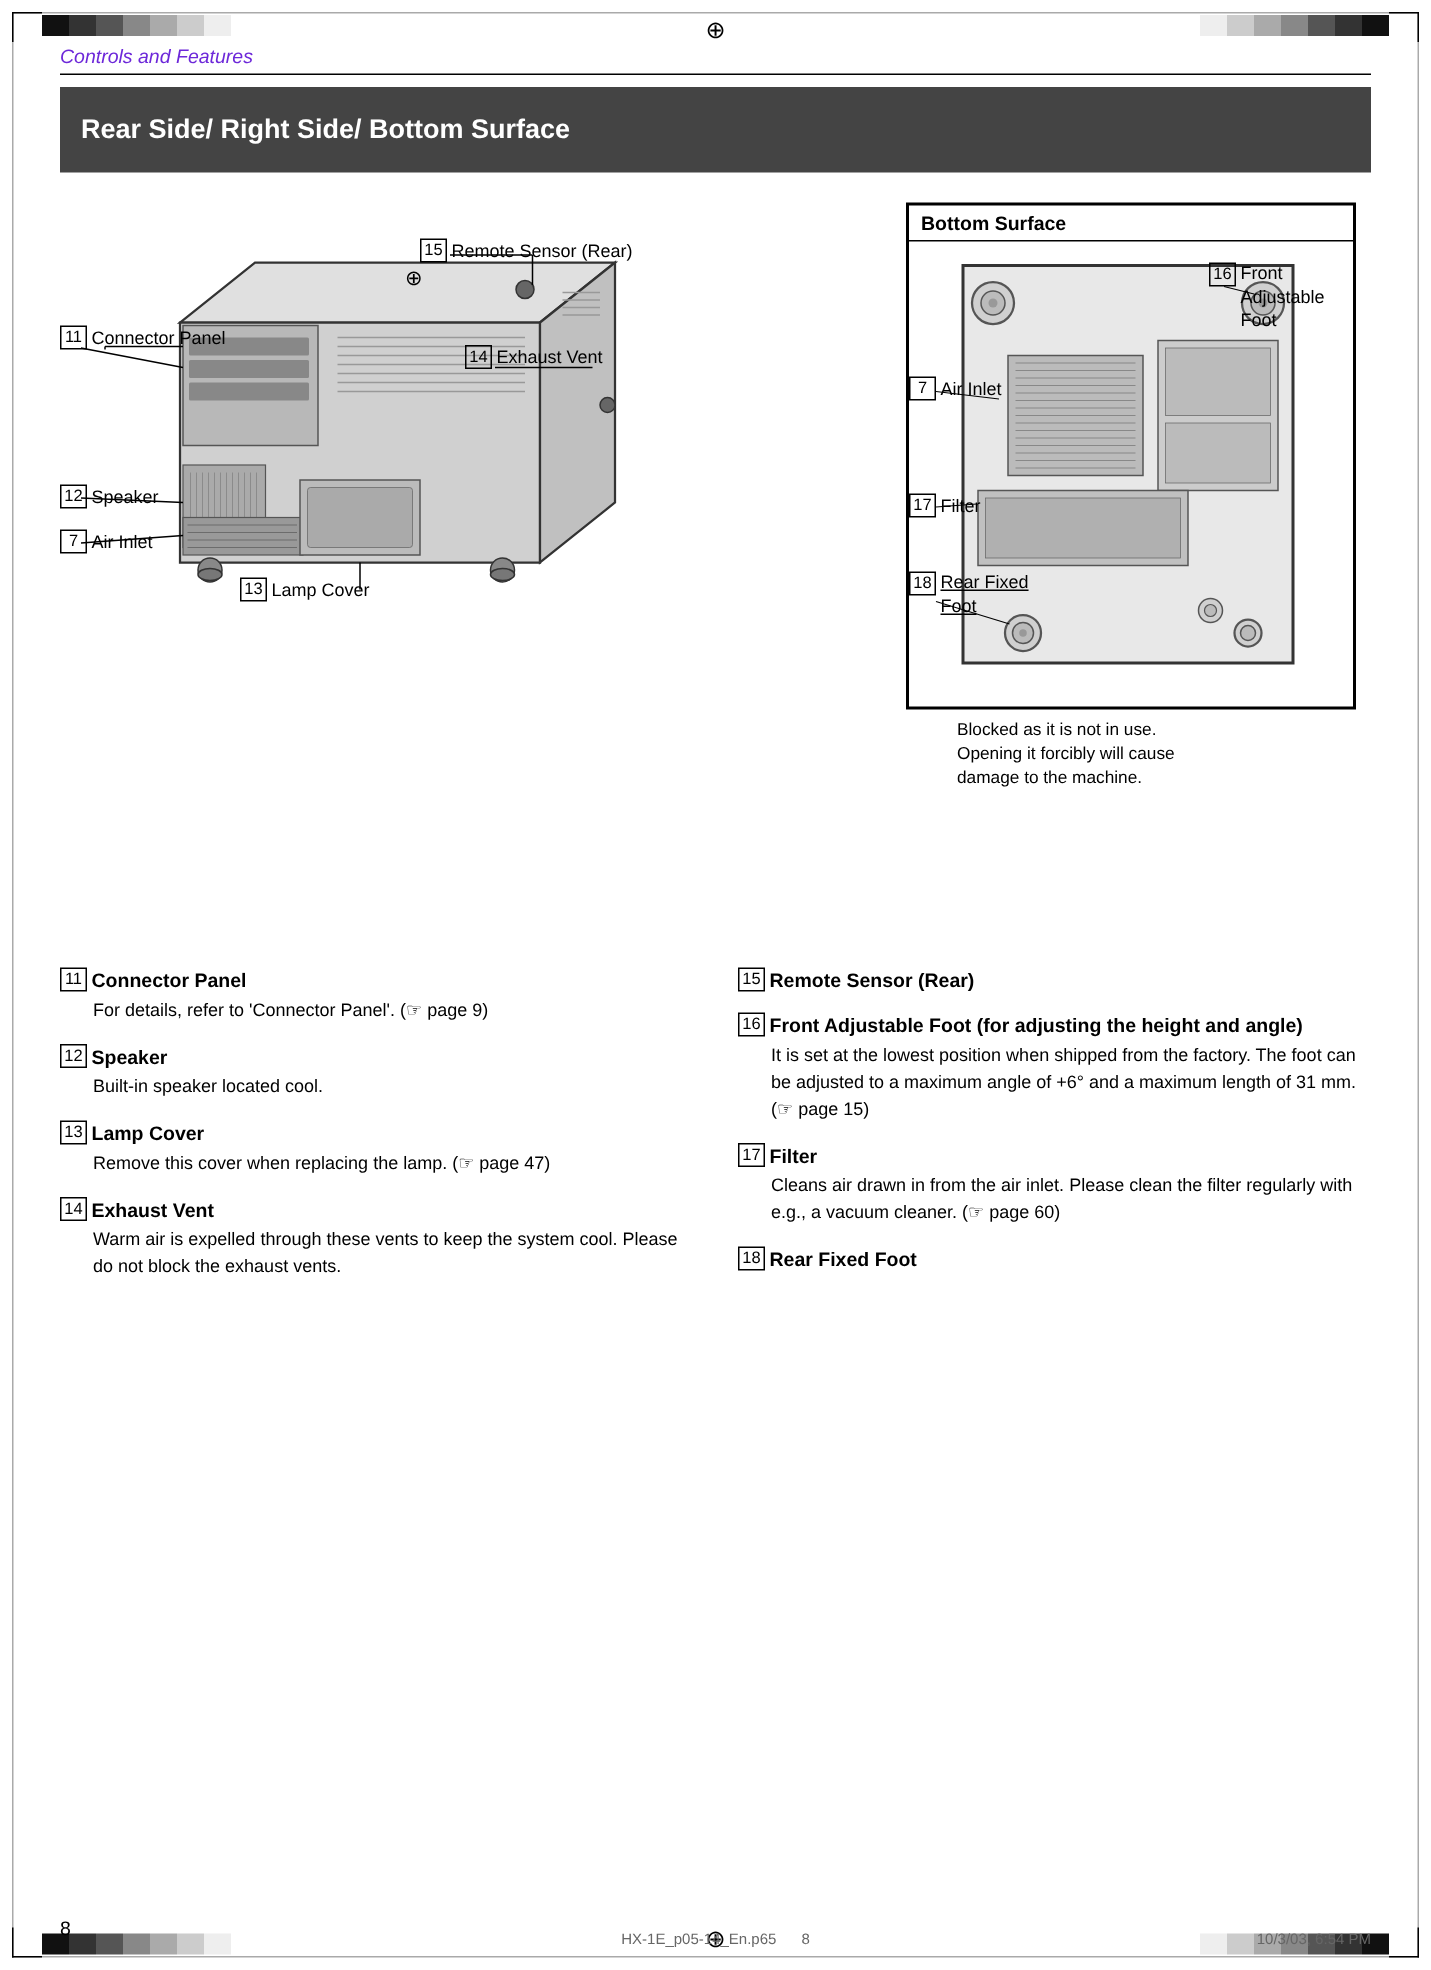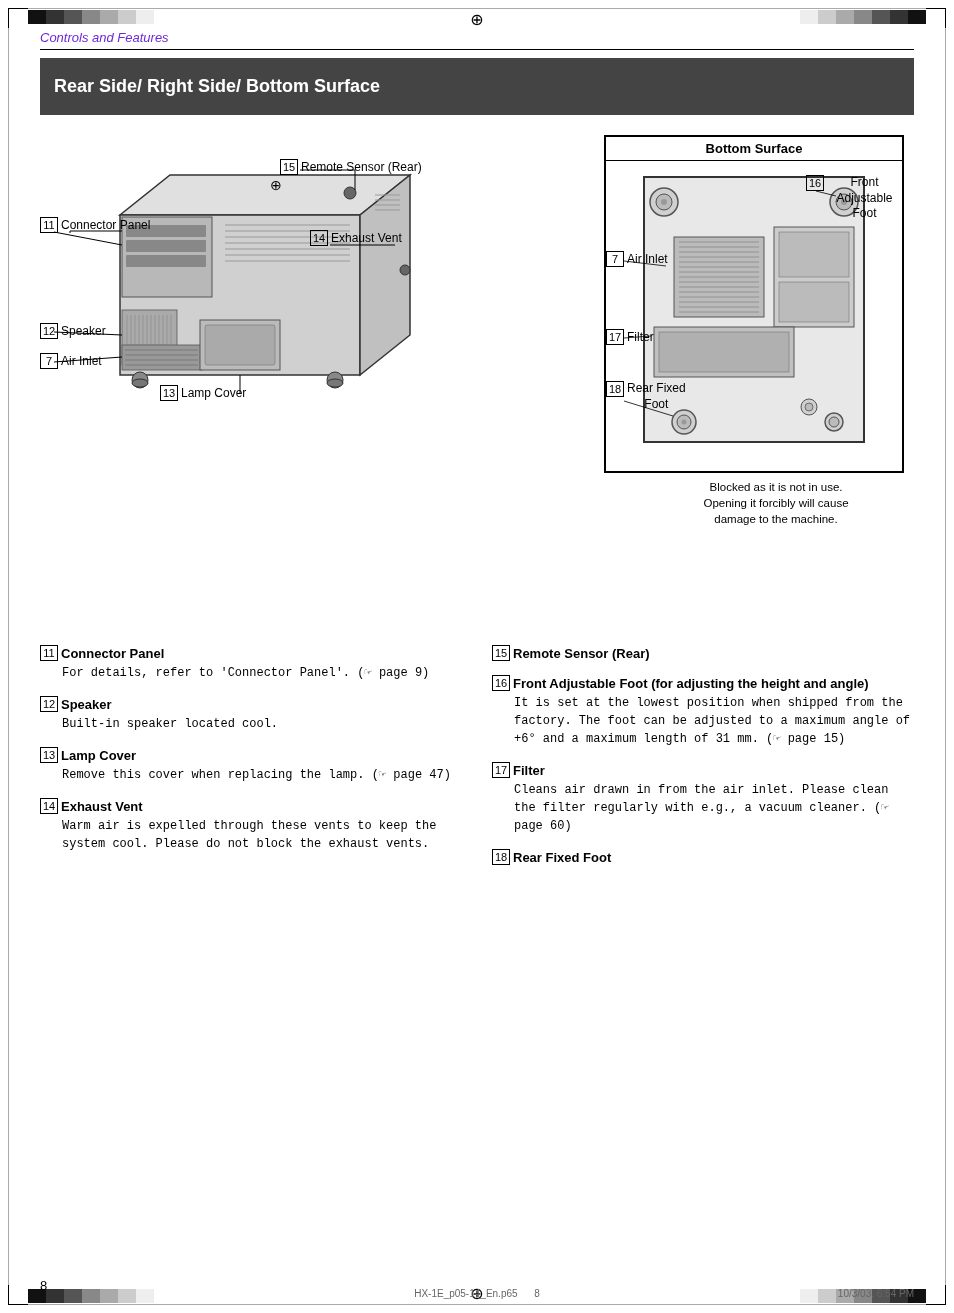--- a/index.html
+++ b/index.html
@@ -58,21 +58,20 @@
       min-height: 480px;
     }
     .left-diagram {
       flex: 1;
       position: relative;
       min-height: 460px;
     }
     .right-diagram {
       width: 310px;
       position: relative;
-      text-align: center;
     }
 
     
     .bottom-surface-box {
       border: 2px solid #000;
       width: 300px;
       position: relative;
       background: #fff;
     }
     .bottom-surface-title {
@@ -129,21 +128,20 @@
       font-size: 11px;
     }
     .desc-item-title {
       font-weight: bold;
       font-size: 13px;
     }
     .desc-item-text {
       font-size: 12px;
       line-height: 1.5;
       padding-left: 22px;
-      font-family: Liberation Mono, monospace;
     }
     .desc-item-text .bullet {
       display: block;
       padding-left: 10px;
       text-indent: -10px;
     }
 
     
     .page-number {
       position: absolute;
@@ -426,21 +424,21 @@
           
           
           <div style="position:absolute;top:168px;left:0;display:flex;align-items:center;font-size:12px;">
             <span class="num-box">17</span>
             <span>Filter</span>
           </div>
           
           
           <div style="position:absolute;top:220px;left:0;display:flex;align-items:flex-start;font-size:12px;line-height:1.3;">
             <span class="num-box">18</span>
-            <span style="white-space:normal;max-width:70px;">Rear Fixed<br>Foot</span>
+            <span style="white-space:normal;max-width:70px;text-decoration:underline;">Rear Fixed<br>Foot</span>
           </div>
           
           
           <svg style="position:absolute;top:0;left:0;width:280px;height:295px;pointer-events:none;">
 
             <line x1="230" y1="35" x2="210" y2="30" stroke="#000" stroke-width="0.8"></line>
 
             <line x1="60" y1="105" x2="18" y2="100" stroke="#000" stroke-width="0.8"></line>
 
             <line x1="45" y1="175" x2="18" y2="177" stroke="#000" stroke-width="0.8"></line>

